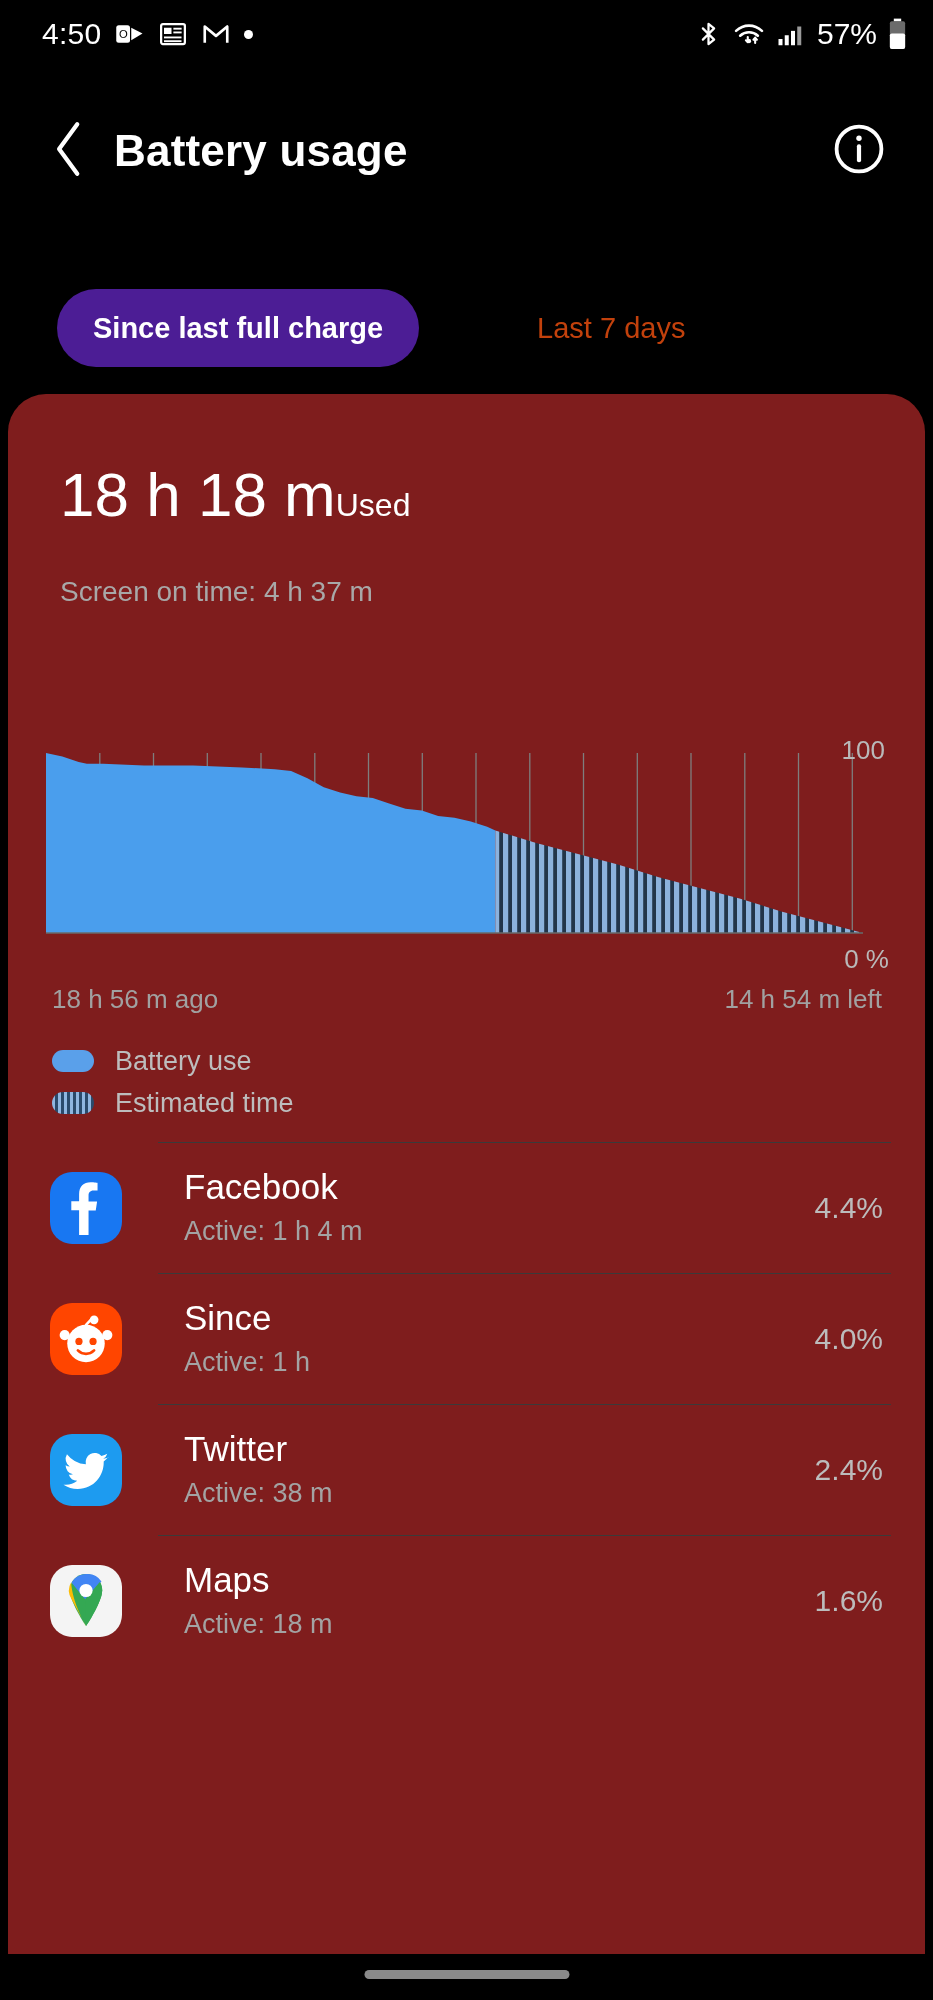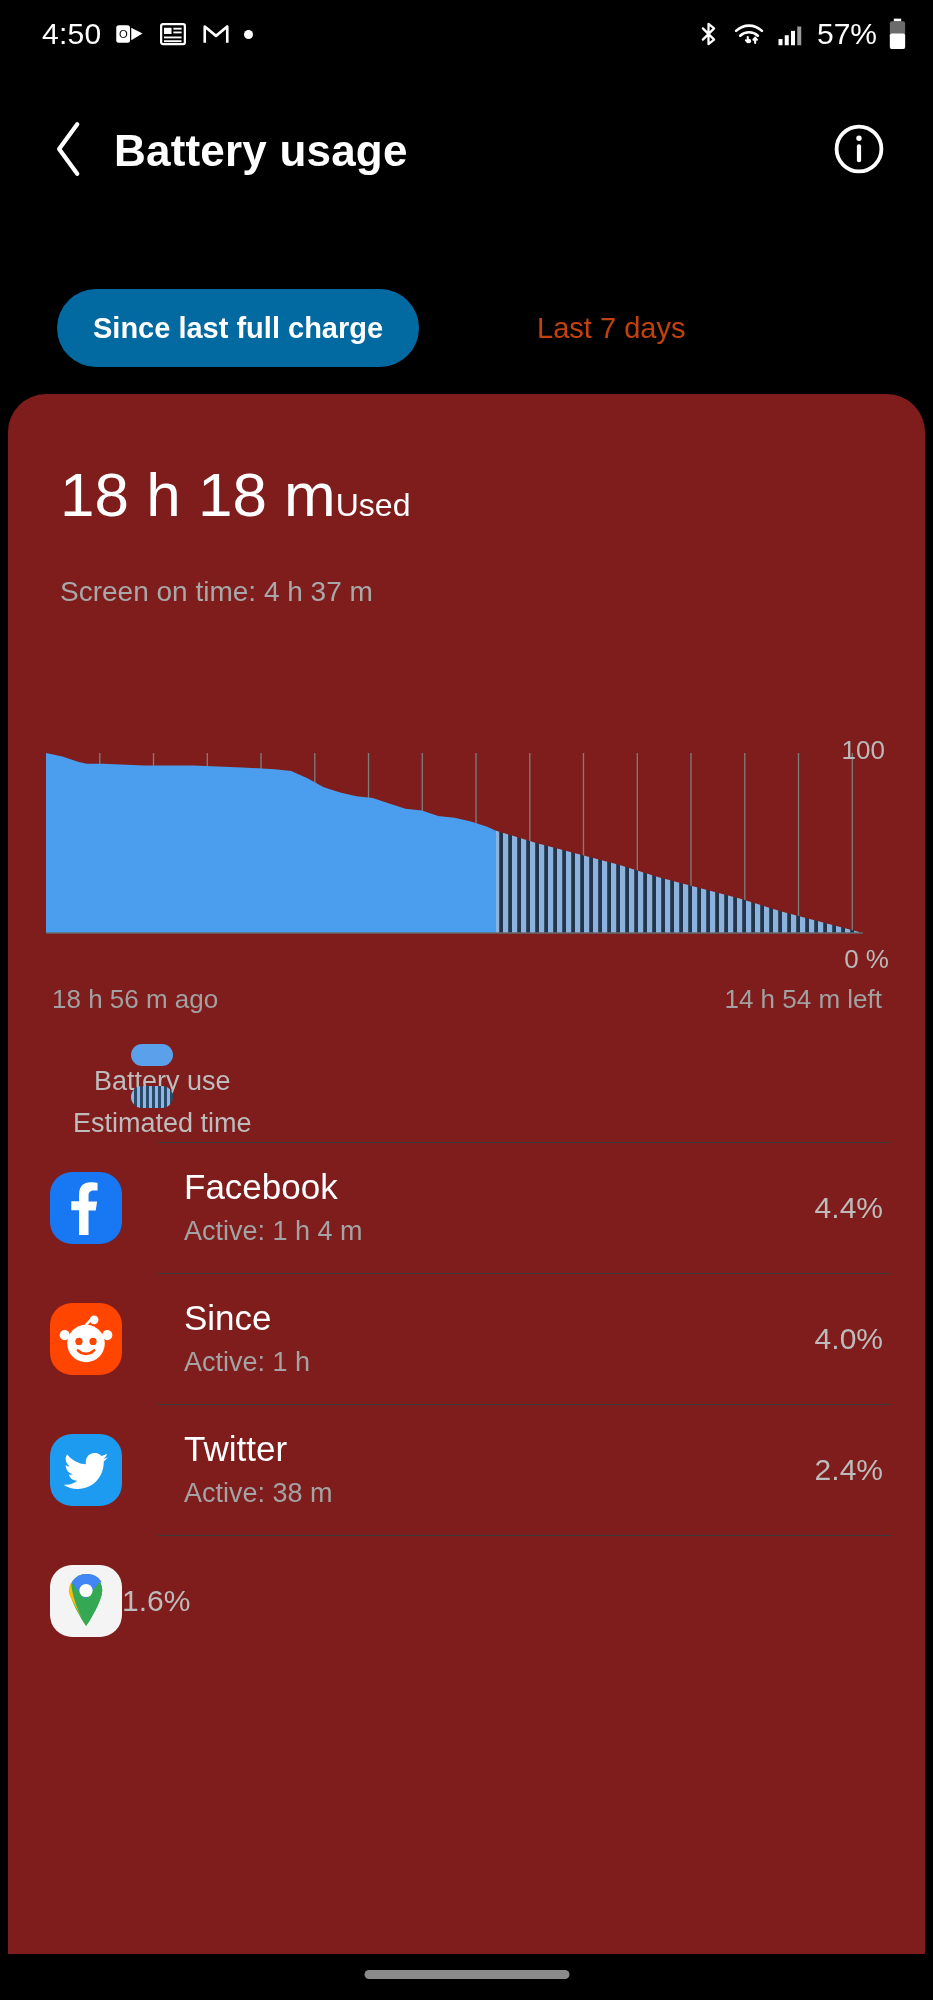--- a/index.html
+++ b/index.html
@@ -32,21 +32,21 @@
   .back-btn { width:70px; margin-left:34px; display:flex; align-items:center; justify-content:center; cursor:pointer; }
   .page-title { color:#fff; font-size:44px; font-weight:700; letter-spacing:.2px; margin-left:10px; }
   .info-btn { position:absolute; right:40px; top:50%; transform:translateY(-50%); cursor:pointer; }
 
   
   .tabs { position:absolute; top:285px; left:0; width:933px; height:86px; display:flex; align-items:center; }
   .tab {
     height:78px; display:flex; align-items:center; justify-content:center;
     border-radius:44px; font-size:29px; cursor:pointer;
   }
-  .tab.selected { background:#0369a1; color:#fff; font-weight:700; margin-left:57px; padding:12px 36px;text-align:center; }
+  .tab.selected { background:#4c1d95; color:#fff; font-weight:700; margin-left:57px; padding:12px 36px;text-align:center; }
   .tab.unselected { color:#c2410c; font-weight:400; margin-left:90px; padding:0 28px; }
 
   
   .card {
     position:absolute; top:394px; left:8px; width:917px; height:1560px;
     background:#7f1d1d; border-radius:38px 38px 0 0;
   }
 
   .used-row { position:absolute; top:65px; left:52px; display:flex; align-items:baseline; }
   .used-big { color:#fff; font-size:62px; font-weight:400; letter-spacing:0px; }
@@ -62,21 +62,21 @@
   .chart-ylabel-bot { position:absolute; right:36px; bottom:-4px; color:#b9b9b9; font-size:26px; }
 
   .chart-axis-labels {
     position:absolute; top:590px; left:44px; width:830px;
     display:flex; justify-content:space-between;
     color:#a1a1a1; font-size:26px;
   }
 
   
   .legend { position:absolute; top:650px; left:44px; }
-  .legend-row { display:flex; align-items:center; height:34px; margin-bottom:8px;flex-direction:column; }
+  .legend-row { display:flex; align-items:center; height:34px; margin-bottom:8px; }
   .legend-pill { width:42px; height:22px; border-radius:12px; flex:0 0 auto; }
   .legend-pill.solid { background:#5aa0ea; }
   .legend-pill.striped {
     background:#6f9ed4;
     background-image:repeating-linear-gradient(90deg,#8fb6e0 0 3px, #2a4a6b 3px 6px);
   }
   .legend-text { color:#bdbdbd; font-size:27px; margin-left:21px; }
 
   
   .applist { position:absolute; top:748px; left:0; width:917px; }
@@ -304,20 +304,24 @@
           <div class="app-icon">
             <svg class="sq" viewBox="0 0 48 48">
               <rect width="48" height="48" rx="13" fill="#f4f4f4"></rect>
               <path d="M24 6c-6 0-10.8 4.8-10.8 10.8 0 7.9 10.8 23.9 10.8 23.9s10.8-16 10.8-23.9C34.8 10.8 30 6 24 6z" fill="#34a853"></path>
               <path d="M14.1 11.5a10.8 10.8 0 0 0 .2 11.1l9.7 18.1S14.8 25.2 14.1 11.5z" fill="#fbbc04"></path>
               <path d="M24 6c-4.2 0-7.8 2.4-9.6 5.9l9.3 11.2L34.3 11A10.8 10.8 0 0 0 24 6z" fill="#4285f4"></path>
               <path d="M34.8 16.8c0-2-.6-3.9-1.6-5.5L23.5 22.6l.5 18.1s10.8-16 10.8-23.9z" fill="#34a853"></path>
               <circle cx="24" cy="17" r="4.4" fill="#fff"></circle>
             </svg>
           </div>
+          <div class="app-info">
+            <div class="app-name">Maps</div>
+            <div class="app-active">Active: 18 m</div>
+          </div>
           <div class="app-pct">1.6%</div>
         </div>
       </div>
   </div>
 
   <div class="navbar">
     <div class="nav-pill"></div>
   </div>
 
 </div>

